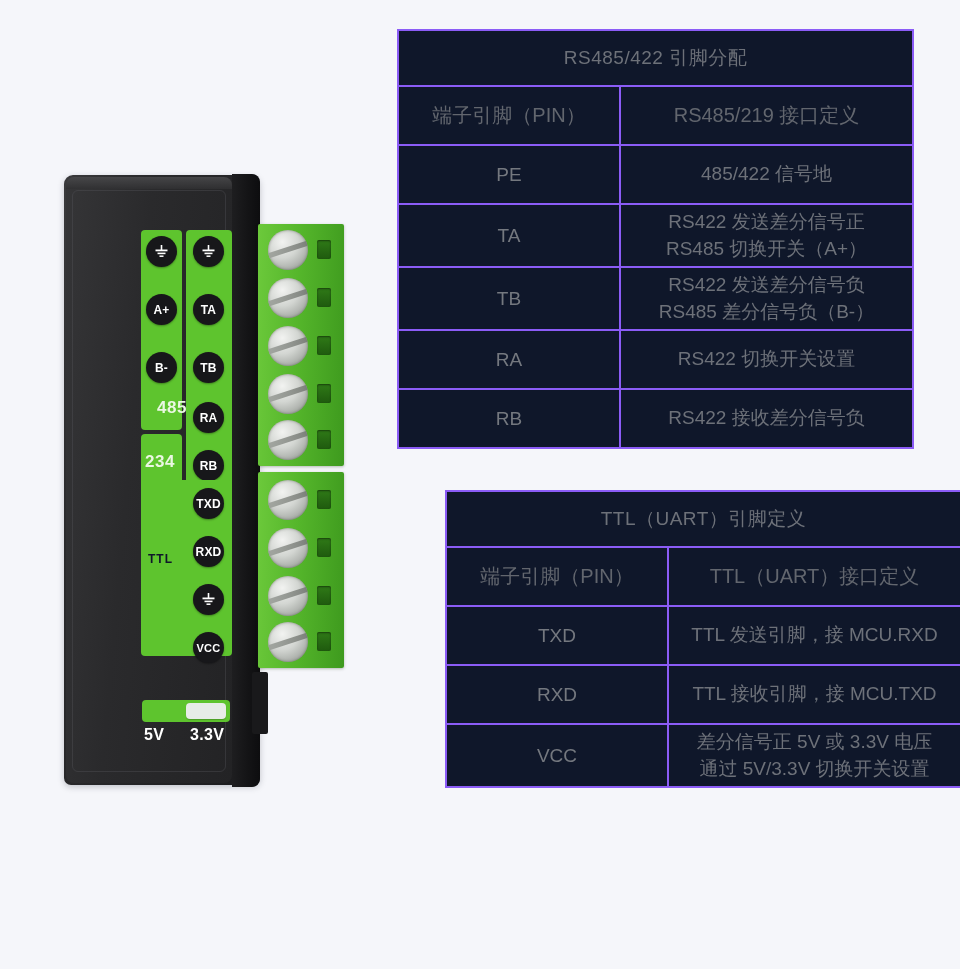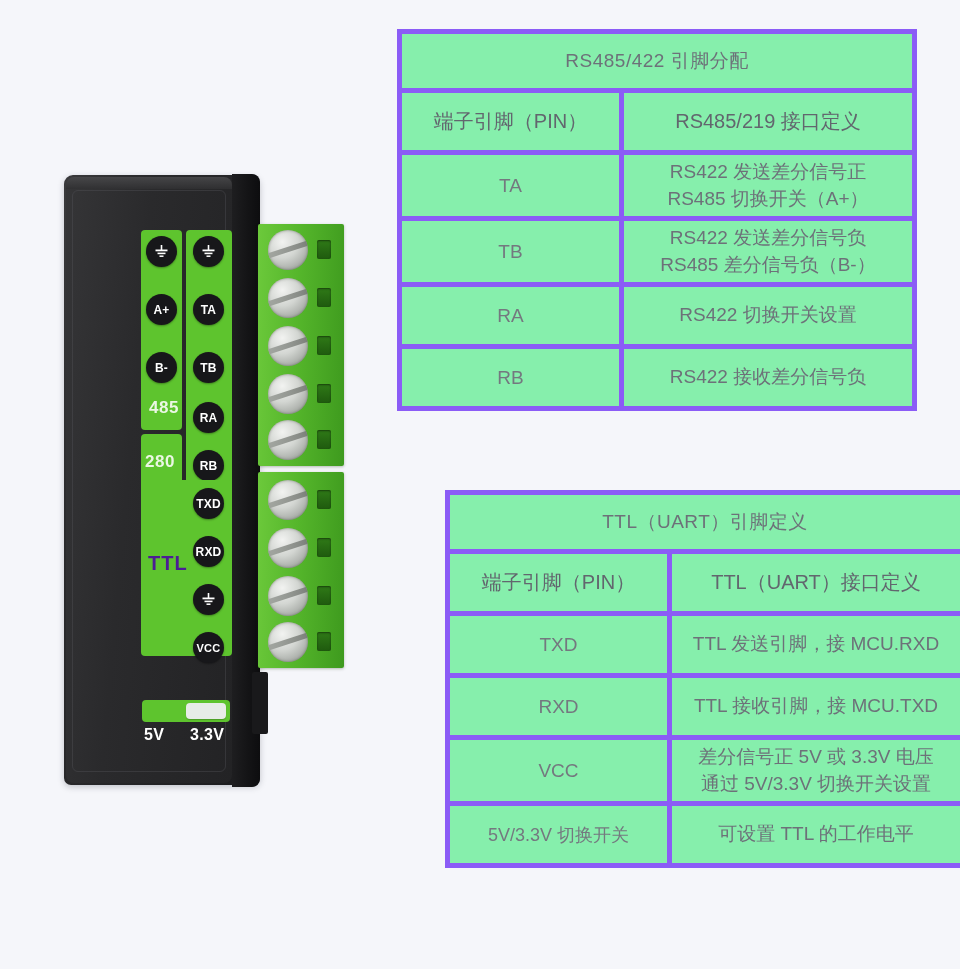--- a/index.html
+++ b/index.html
@@ -20,22 +20,22 @@
   .tbl col.c1{width:222px;}
   .tbl col.c2{width:293px;}
 
   .tbl-title{
     background:#949494;color:#ffffff;
     text-align:center;font-size:22px;font-weight:700;
     letter-spacing:.5px;height:54px;line-height:54px;
     border:0;
   }
   .tbl td,.tbl th{
-    border:5px solid #8b5cf6;
-    background:#86efac;
+    border:2px solid #8b5cf6;
+    background:#0f172a;
     color:#6d7179;
     font-size:19px;font-weight:400;
     text-align:center;vertical-align:middle;
     padding:0 6px;
   }
   .tbl th.colhead{
     font-size:20px;height:57px;color:#62666e;font-weight:400;
   }
   .tbl td.pin{height:auto;color:#74787f;}
   .row-1l td{height:57px;}
@@ -87,21 +87,21 @@
     display:flex;align-items:center;justify-content:center;
     font-size:12px;font-weight:700;letter-spacing:.2px;
     box-shadow:0 1px 2px rgba(0,0,0,.35);
   }
   .badge.sz{width:31px;height:31px;}
   .gnd-svg{display:block;}
   .lbl-text{
     position:absolute;color:#eaf7e3;font-size:17px;font-weight:700;
     letter-spacing:.5px;
   }
-  .ttl-word{position:absolute;color:#4c1d95;font-size:20px;font-weight:600;letter-spacing:1px;}
+  .ttl-word{position:absolute;color:#0f172a;font-size:12px;font-weight:600;letter-spacing:1px;}
 
   
   .sw-track{
     position:absolute;left:142px;top:550px;width:88px;height:22px;
     background:#5ec42e;border-radius:4px;
   }
   .sw-knob{
     position:absolute;left:44px;top:3px;width:40px;height:16px;
     background:#e7ece7;border-radius:4px;box-shadow:0 1px 1px rgba(0,0,0,.2);
   }
@@ -163,25 +163,25 @@
           <line x1="4.5" y1="10.4" x2="12.5" y2="10.4" stroke="#fff" stroke-width="1.6"></line>
           <line x1="6.5" y1="13.2" x2="10.5" y2="13.2" stroke="#fff" stroke-width="1.5"></line>
         </svg>
       </div>
       <div class="badge sz" style="left:5px;top:64px;">
         <span>A+</span>
       </div>
       <div class="badge sz" style="left:5px;top:122px;">
         <span>B-</span>
       </div>
-      <div class="lbl-text" style="left:8px;top:168px;">485</div>
+      <div class="lbl-text" style="left:16px;top:168px;">485</div>
     </div>
 
     <div class="lbl lbl-422">
-      <div class="lbl-text" style="left:4px;top:18px;">280</div>
+      <div class="lbl-text" style="left:4px;top:18px;">234</div>
     </div>
 
     <div class="lbl lbl-right">
       <div class="badge sz" style="left:7px;top:6px;">
         <svg class="gnd-svg" width="17" height="17" viewBox="0 0 17 17" aria-hidden="true">
           <line x1="8.5" y1="2" x2="8.5" y2="7" stroke="#fff" stroke-width="1.6"></line>
           <line x1="2.5" y1="7.4" x2="14.5" y2="7.4" stroke="#fff" stroke-width="1.8"></line>
           <line x1="4.5" y1="10.4" x2="12.5" y2="10.4" stroke="#fff" stroke-width="1.6"></line>
           <line x1="6.5" y1="13.2" x2="10.5" y2="13.2" stroke="#fff" stroke-width="1.5"></line>
         </svg>
@@ -264,20 +264,28 @@
       <thead>
         <tr>
           <th class="tbl-title" colspan="2">RS485/422 引脚分配</th>
         </tr>
         <tr class="row-1l">
           <th class="colhead">端子引脚（PIN）</th>
           <th class="colhead">RS485/219 接口定义</th>
         </tr>
       </thead>
       <tbody>
+        <tr class="row-1l">
+          <td class="pin">PE</td>
+          <td>
+            <span class="cell-lines">
+              <span>485/422 信号地</span>
+            </span>
+          </td>
+        </tr>
         <tr class="row-2l">
           <td class="pin">TA</td>
           <td>
             <span class="cell-lines">
               <span>RS422 发送差分信号正</span>
               <span>RS485 切换开关（A+）</span>
             </span>
           </td>
         </tr>
         <tr class="row-2l">
@@ -343,25 +351,17 @@
         </tr>
         <tr class="row-2l">
           <td class="pin">VCC</td>
           <td>
             <span class="cell-lines">
               <span>差分信号正 5V 或 3.3V 电压</span>
               <span>通过 5V/3.3V 切换开关设置</span>
             </span>
           </td>
         </tr>
-        <tr class="row-1l">
-          <td class="pin" style="font-size:18px;">5V/3.3V 切换开关</td>
-          <td>
-            <span class="cell-lines">
-              <span>可设置 TTL 的工作电平</span>
-            </span>
-          </td>
-        </tr>
       </tbody>
     </table>
   </div>
 
 </div>
 
 </body></html>

